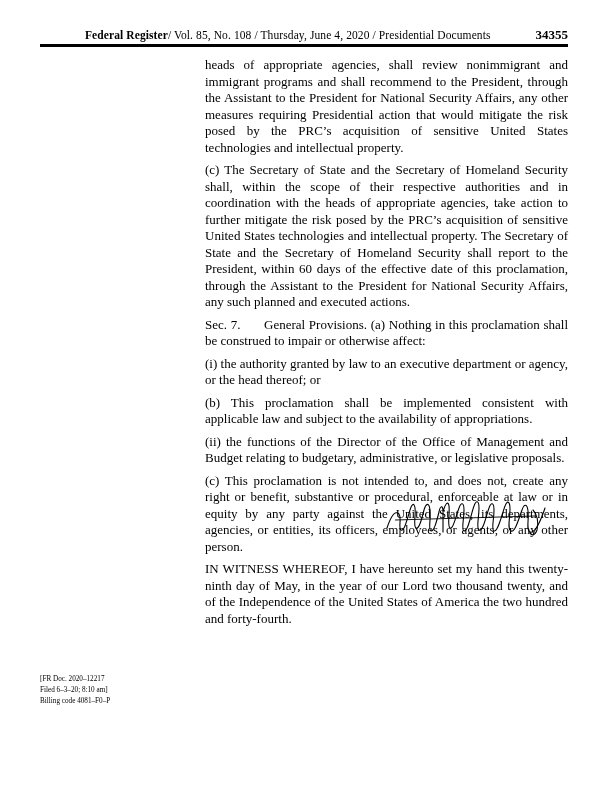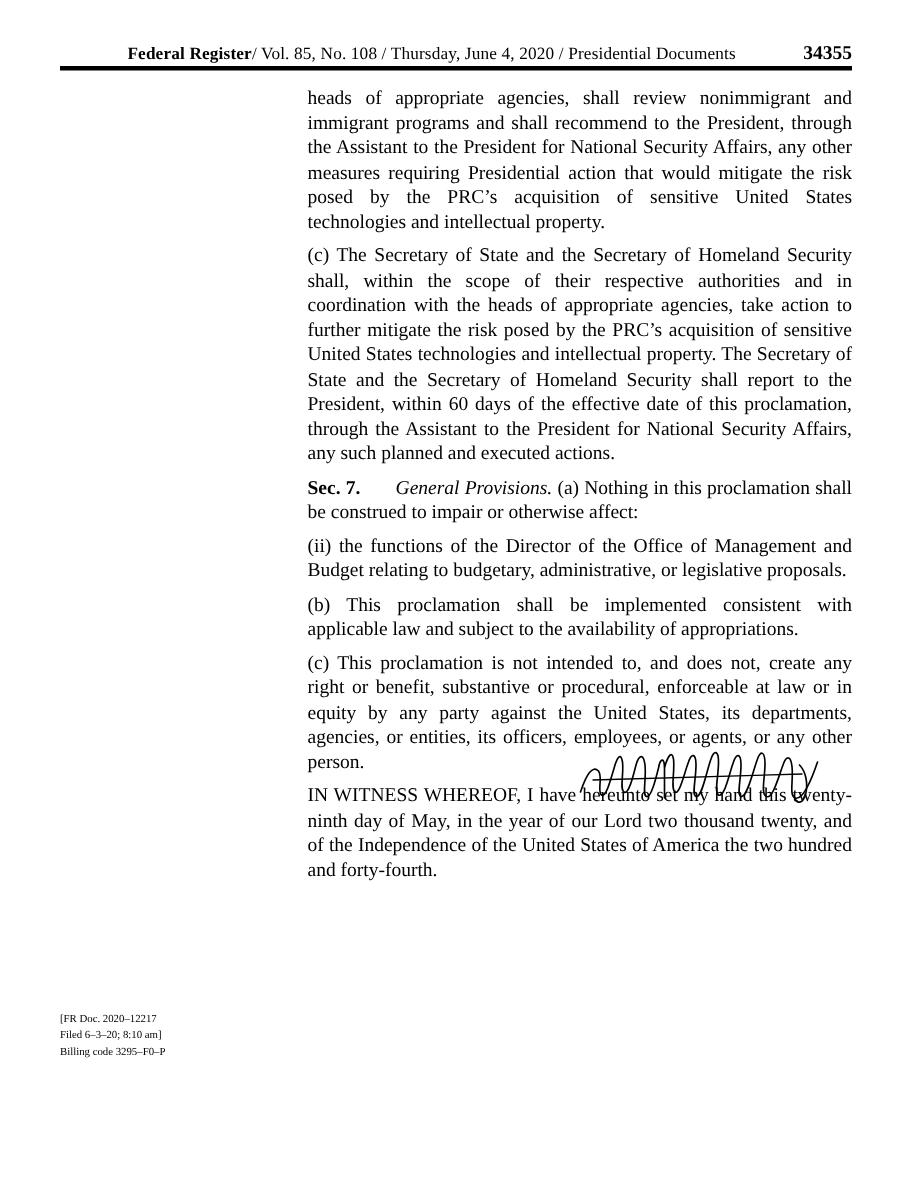--- a/index.html
+++ b/index.html
@@ -71,24 +71,23 @@
     margin: 0 0 0 0;
     text-indent: 0;
   }
   .p-indent {
     text-indent: 12px;
   }
   .p-gap {
     margin-top: 6px !important;
   }
   .sec-head {
-    font-weight: bold;
+    font-weight: normal;
   }
   .ital {
-    font-style: italic;
     margin-left: 20px;
   }
   
   .signature {
     position: absolute;
     left: 385px;
     top: 490px;
     width: 170px;
     height: 60px;
   }
@@ -121,38 +120,39 @@
 
   <div class="col">
 
     <p>heads of appropriate agencies, shall review nonimmigrant and immigrant programs and shall recommend to the President, through the Assistant to the President for National Security Affairs, any other measures requiring Presidential action that would mitigate the risk posed by the PRC’s acquisition of sensitive United States technologies and intellectual property.</p>
 
     <p class="p-indent p-gap">(c) The Secretary of State and the Secretary of Homeland Security shall, within the scope of their respective authorities and in coordination with the heads of appropriate agencies, take action to further mitigate the risk posed by the PRC’s acquisition of sensitive United States technologies and intellectual property. The Secretary of State and the Secretary of Homeland Security shall report to the President, within 60 days of the effective date of this proclamation, through the Assistant to the President for National Security Affairs, any such planned and executed actions.</p>
 
 
     <p class="p-gap"><span class="sec-head">Sec. 7.</span> <span class="ital">General Provisions.</span> <span>(a) Nothing in this proclamation shall be construed to impair or otherwise affect:</span></p>
 
+    <p class="p-indent p-gap">(i) the authority granted by law to an executive department or agency, or the head thereof; or</p>
+
+    <p class="p-indent p-gap">(b) This proclamation shall be implemented consistent with applicable law and subject to the availability of appropriations.</p>
 
     <p class="p-indent p-gap">(ii) the functions of the Director of the Office of Management and Budget relating to budgetary, administrative, or legislative proposals.</p>
-
-    <p class="p-indent p-gap">(b) This proclamation shall be implemented consistent with applicable law and subject to the availability of appropriations.</p>
 
     <p class="p-indent p-gap">(c) This proclamation is not intended to, and does not, create any right or benefit, substantive or procedural, enforceable at law or in equity by any party against the United States, its departments, agencies, or entities, its officers, employees, or agents, or any other person.</p>
 
     <p class="p-gap">IN WITNESS WHEREOF, I have hereunto set my hand this twenty-ninth day of May, in the year of our Lord two thousand twenty, and of the Independence of the United States of America the two hundred and forty-fourth.</p>
 
   </div>
 
   <div class="signature">
     <svg width="170" height="60" viewBox="0 0 170 60" xmlns="http://www.w3.org/2000/svg">
       <path d="M2 38 C6 26, 10 20, 14 24 C17 28, 13 38, 16 40 C19 42, 22 30, 25 20 C27 14, 29 12, 30 18 C31 26, 28 36, 31 38 C34 40, 37 28, 39 20 C41 13, 44 12, 45 20 C46 30, 43 40, 46 41 C49 42, 52 30, 54 22 C55 16, 58 14, 58 22 L58 42 M58 22 C60 14, 63 10, 64 16 C65 24, 62 36, 65 38 C68 40, 71 26, 74 18 C76 12, 79 12, 79 20 C79 30, 76 40, 79 41 C83 42, 86 24, 89 16 C91 10, 94 10, 94 18 C94 28, 91 38, 94 40 C98 42, 101 26, 104 18 C106 12, 109 12, 109 20 C109 30, 106 40, 109 41 C113 42, 117 24, 120 16 C122 10, 125 11, 125 19 C125 29, 122 39, 126 41 C130 43, 134 28, 137 20 C139 14, 142 13, 143 21 C144 31, 141 40, 145 42 C150 44, 156 30, 160 18" fill="none" stroke="#000" stroke-width="1.1" stroke-linecap="round"></path>
       <path d="M10 30 L150 26" fill="none" stroke="#000" stroke-width="0.9"></path>
       <path d="M148 20 C152 24, 154 32, 152 40 C150 46, 146 46, 145 42" fill="none" stroke="#000" stroke-width="1.1" stroke-linecap="round"></path>
     </svg>
   </div>
 
   <div class="docinfo">
     <div>[FR Doc. 2020–12217</div>
     <div>Filed 6–3–20; 8:10 am]</div>
-    <div>Billing code 3295–F0–P</div>
+    <div>Billing code 4081–F0–P</div>
   </div>
 
 </div>
 
 </body></html>

